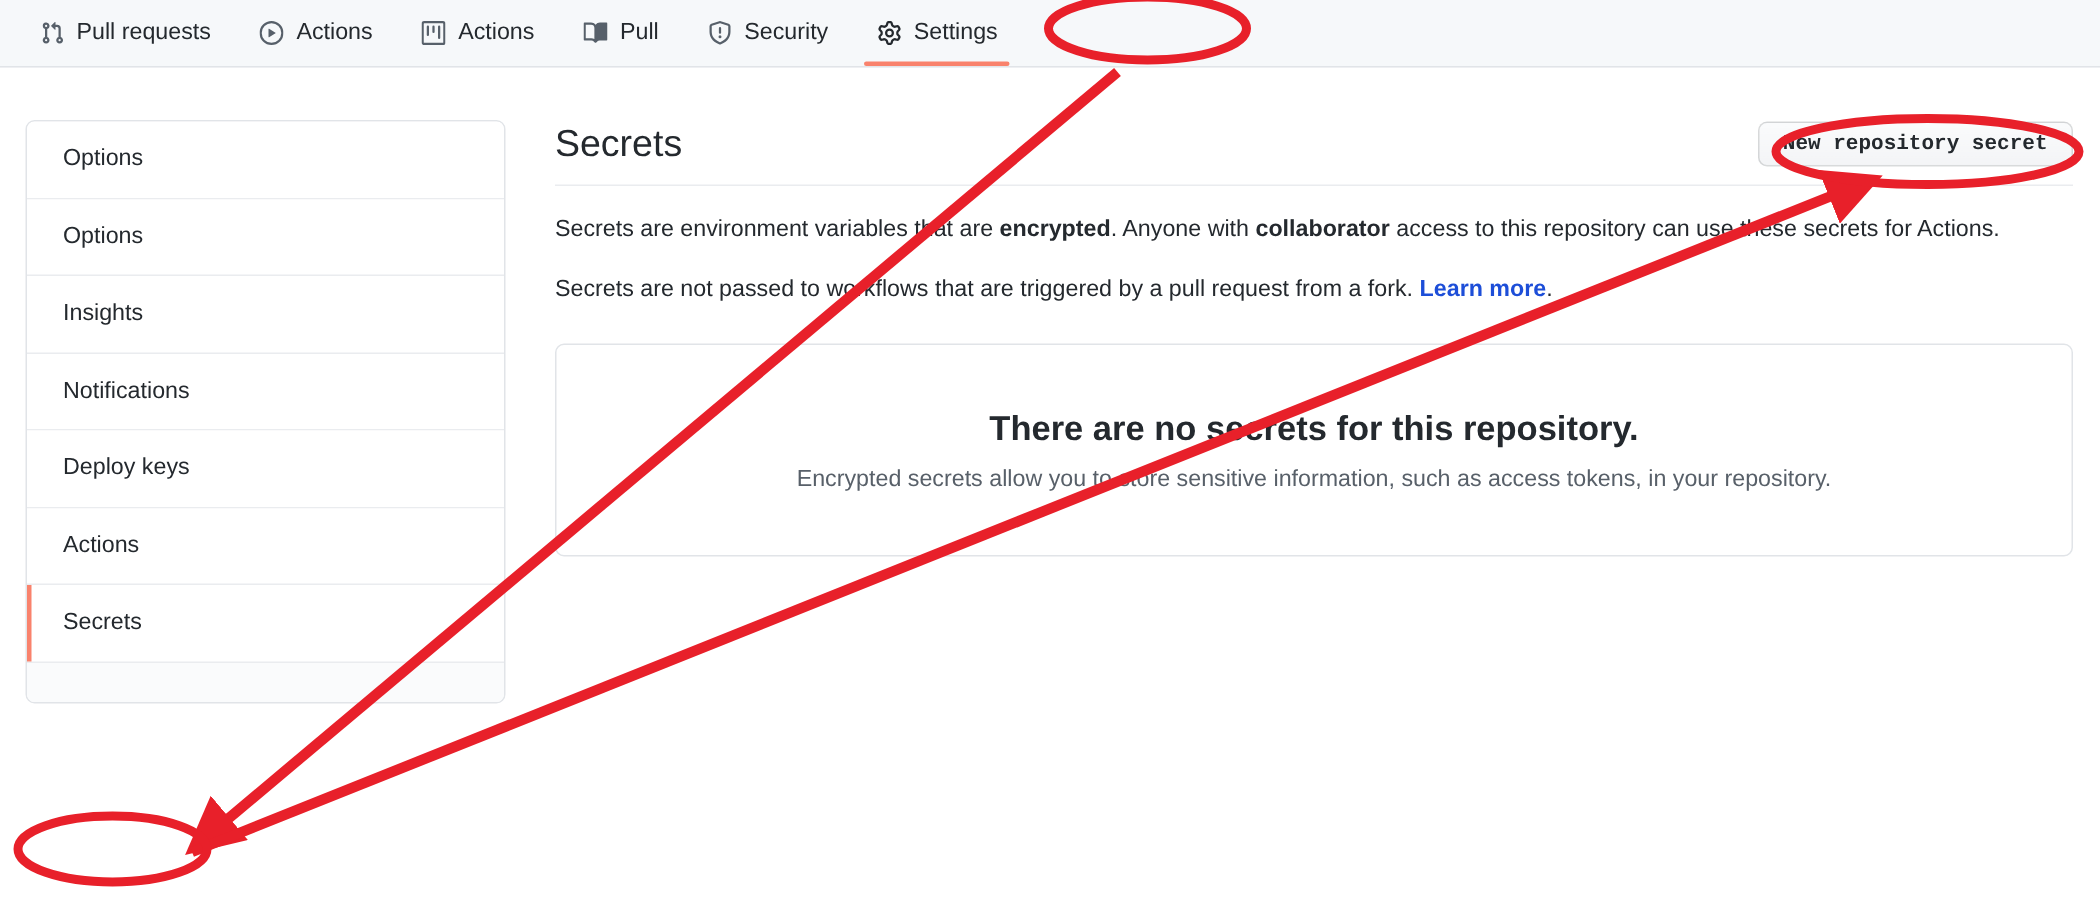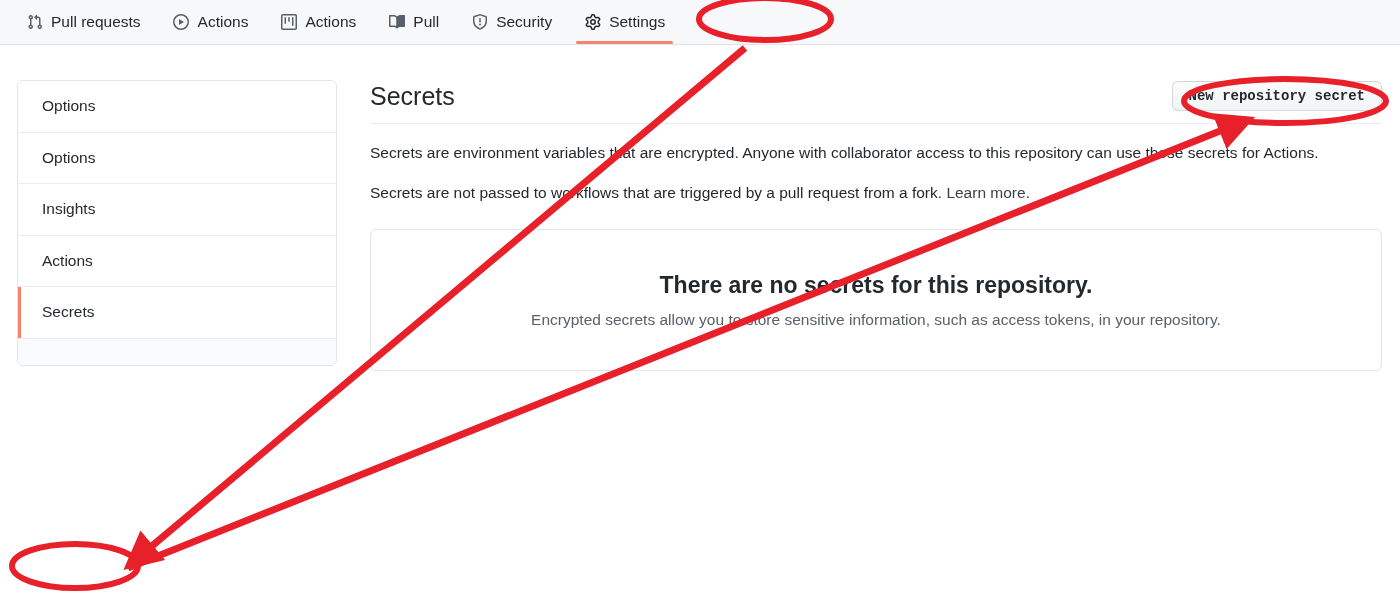--- a/index.html
+++ b/index.html
@@ -128,22 +128,22 @@
     cursor: pointer;
     white-space: nowrap;
   }
 
   .desc {
     font-size: 15.5px;
     color: #24292e;
     line-height: 1.5;
     margin: 17px 0 0 0;
   }
-  .desc b { font-weight: 400; }
-  .desc a { color: #404040; text-decoration: none; }
+  .desc b { font-weight: 700; }
+  .desc a { color: #1d4ed8; text-decoration: none; font-weight: bold; }
 
   .empty-box {
     margin-top: 25px;
     border: 1px solid #e1e4e8;
     border-radius: 6px;
     height: 142px;
     display: flex;
     flex-direction: column;
     align-items: center;
     justify-content: center;
@@ -234,20 +234,26 @@
       <div class="side-item">
         <span>Options</span>
       </div>
       <div class="side-item">
         <span>Options</span>
       </div>
       <div class="side-item">
         <span>Insights</span>
       </div>
       <div class="side-item">
+        <span>Notifications</span>
+      </div>
+      <div class="side-item">
+        <span>Deploy keys</span>
+      </div>
+      <div class="side-item">
         <span>Actions</span>
       </div>
       <div class="side-item active">
         <span>Secrets</span>
       </div>
       <div class="side-item tail"></div>
     </div>
 
   <div class="main">
 

